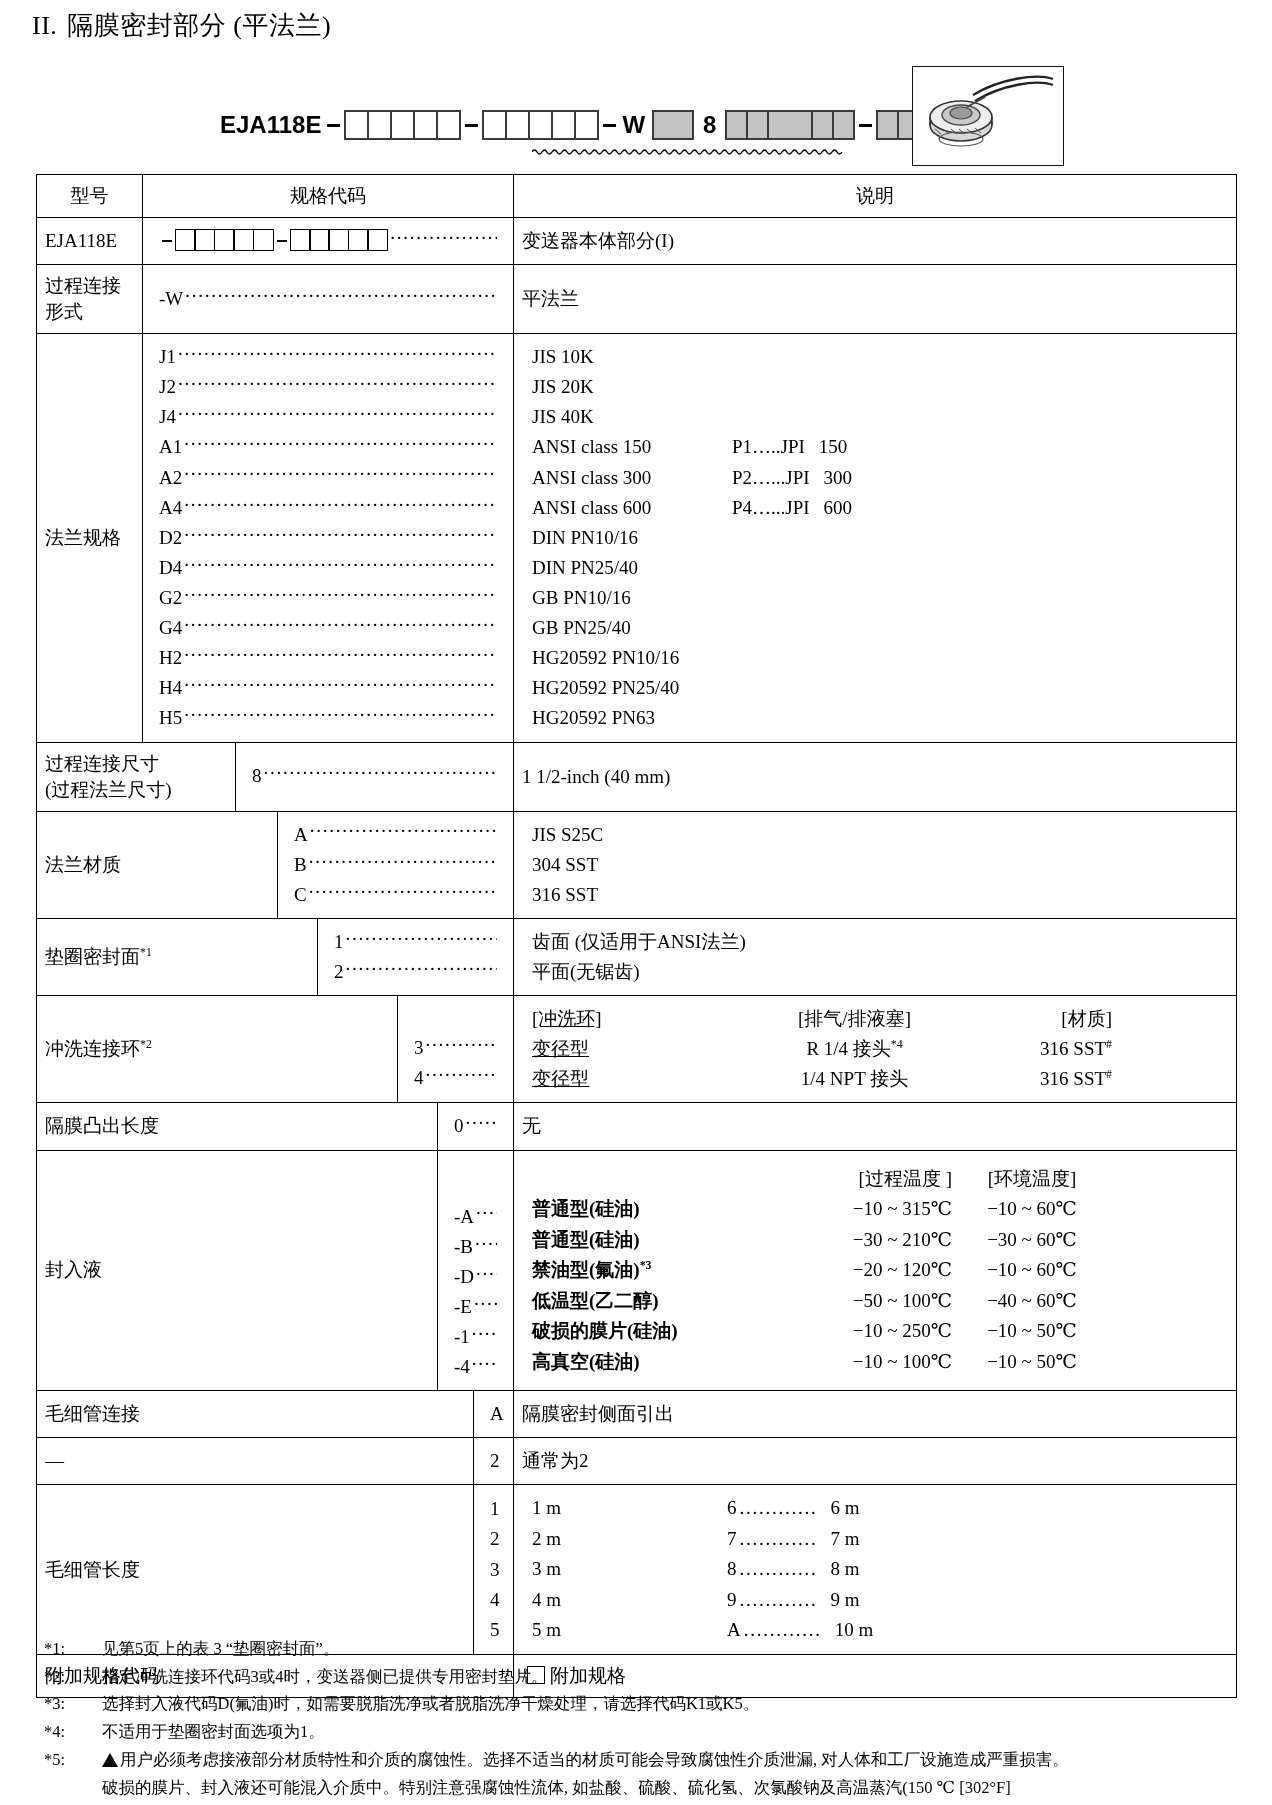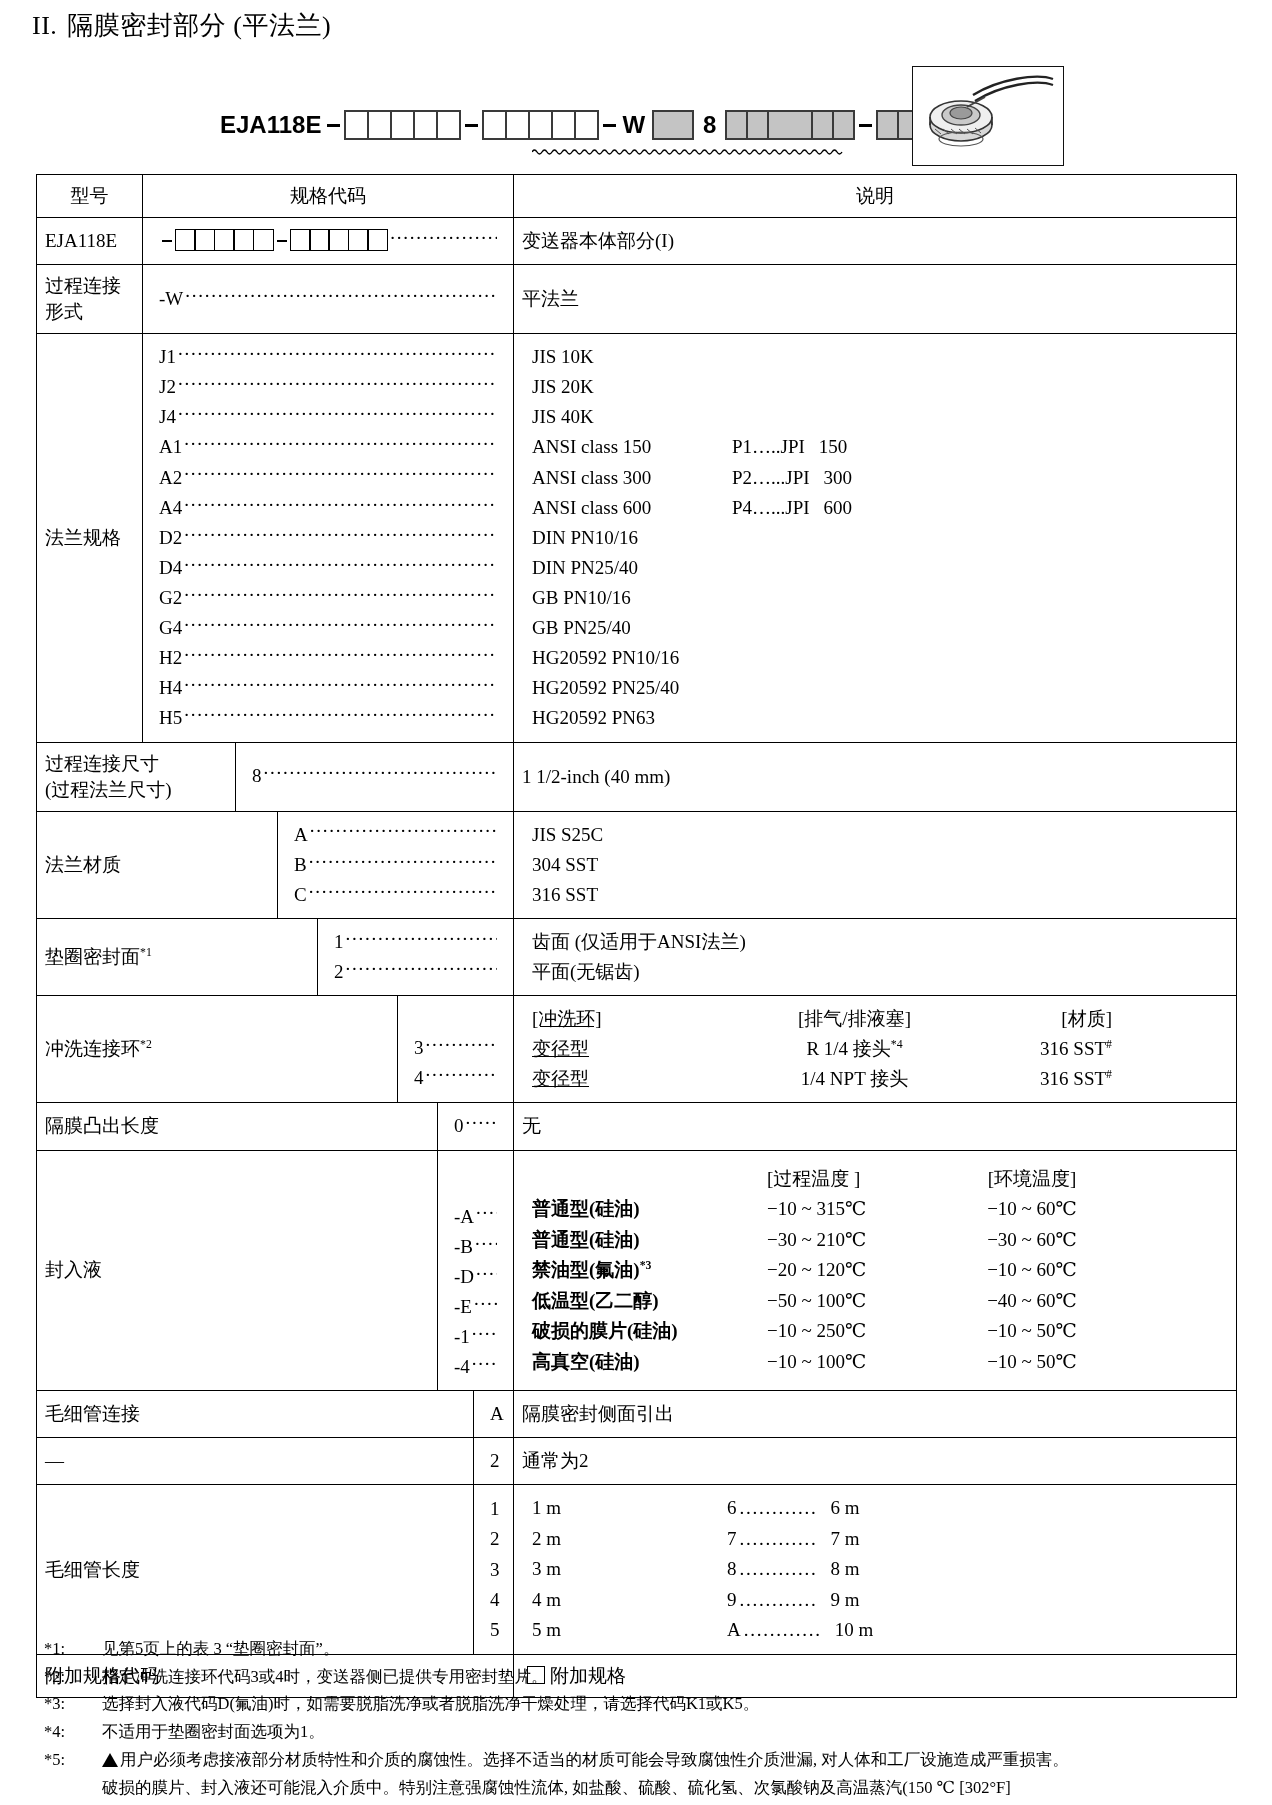--- a/index.html
+++ b/index.html
@@ -141,21 +141,21 @@
   .dcols .a { flex: 0 0 200px; }
   .dcols .b { flex: 0 0 auto; }
 
   .tri { display: flex; white-space: nowrap; line-height: 1.48; padding: 1px 10px; }
   .tri .t1 { flex: 0 0 215px; text-decoration: underline; }
   .tri .t2 { flex: 0 0 215px; text-align: center; }
   .tri .t3 { flex: 0 0 auto; text-align: right; }
 
   .fill { display: flex; white-space: nowrap; line-height: 1.5; padding: 1px 10px; }
   .fill .f1 { flex: 0 0 235px; font-weight: bold; }
-  .fill .f2 { flex: 0 0 185px; text-align: left; }
+  .fill .f2 { flex: 0 0 185px; text-align: right; }
   .fill .f3 { flex: 0 0 160px; text-align: center; }
 
   .caplen { display: flex; white-space: nowrap; line-height: 1.5; padding: 1px 10px; }
   .caplen .p1 { flex: 0 0 195px; }
   .caplen .p2 { flex: 0 0 auto; display: flex; align-items: baseline; }
   .caplen .p2 .lead {
     display: inline-block;
     width: 88px;
     overflow: hidden;
     letter-spacing: -1.5px;

